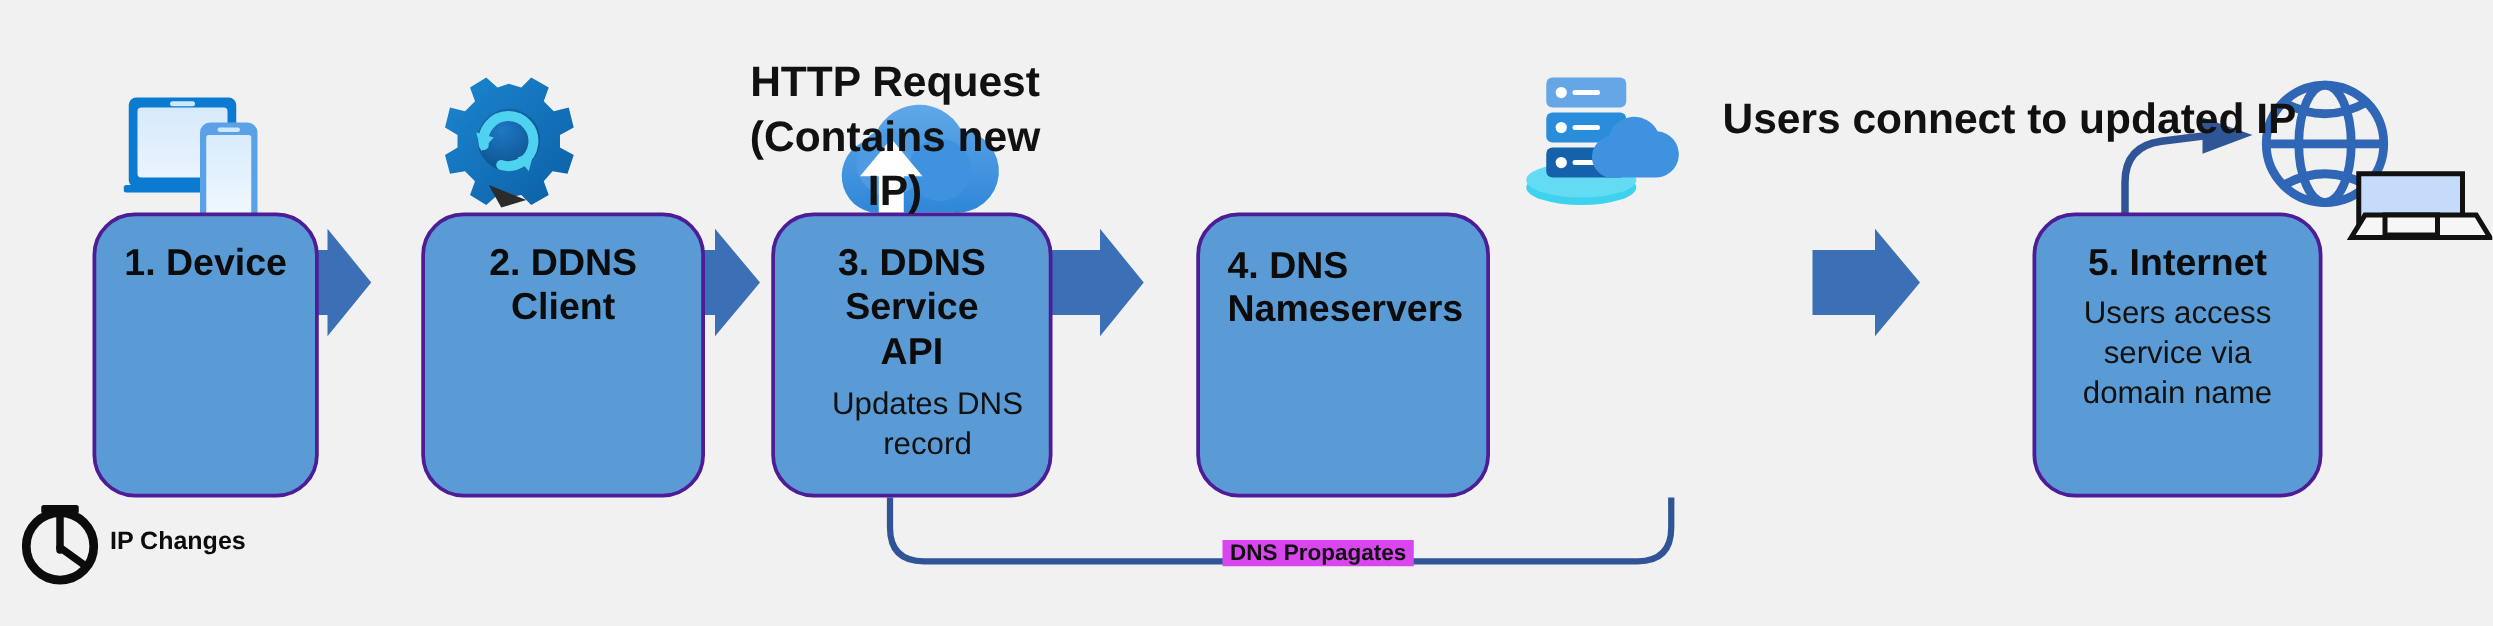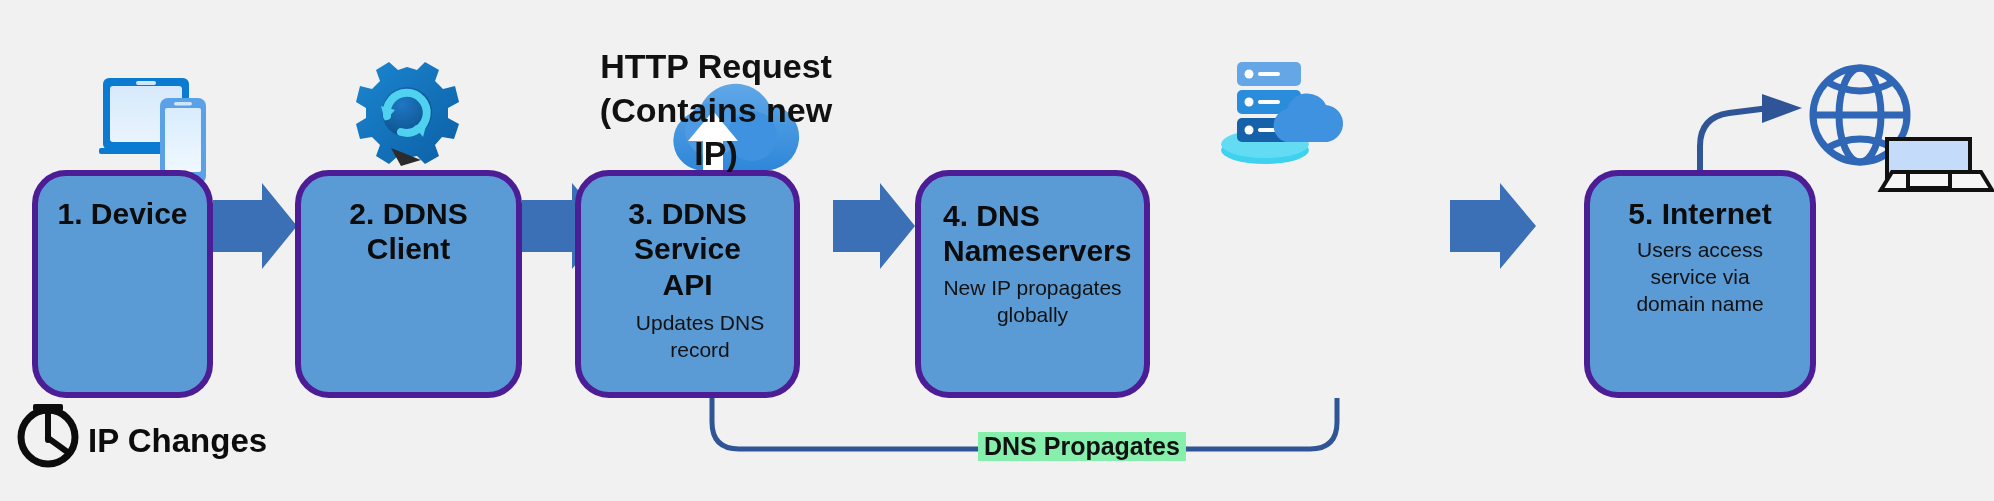--- a/index.html
+++ b/index.html
@@ -24,44 +24,45 @@
   .svg-layer {
     position: absolute;
     left: 0; top: 0;
     width: 1994px;
     height: 501px;
   }
   .node-box {
     position: absolute;
     box-sizing: border-box;
     background: #5b9bd5;
-    border: 6px solid #4c1d95;
+    border: 3px solid #4c1d95;
     border-radius: 34px;
     display: flex;
     flex-direction: column;
     align-items: center;
     padding-top: 20px;
     z-index: 5;
+    margin-left: 42px;
   }
   .node-title {
     font-weight: bold;
     font-size: 30px;
     color: #0c0c0c;
     line-height: 1.18;
     text-align: center;
     width: 100%;
     padding: 0 10px;
     box-sizing: border-box;
   }
   .node-title.left-al {
     text-align: left;
     padding-left: 22px;
   }
   .node-desc {
-    font-size: 21px;
+    font-size: 25px;
     color: #111111;
     line-height: 1.28;
     text-align: center;
     width: 100%;
     padding: 0 10px;
     box-sizing: border-box;
     margin-top: 2px;
   }
   .annot {
     position: absolute;
@@ -69,33 +70,33 @@
     font-size: 34px;
     color: #111111;
     line-height: 1.28;
     white-space: nowrap;
     z-index: 8;
   }
   .annot.centered { text-align: center; }
   .ip-changes-label {
     position: absolute;
     font-weight: bold;
-    font-size: 33px;
+    font-size: 20px;
     color: #0c0c0c;
     white-space: nowrap;
     z-index: 8;
   }
   .propagates-label {
     position: absolute;
     font-weight: bold;
-    font-size: 25px;
+    font-size: 18px;
     color: #111111;
     white-space: nowrap;
     z-index: 9;
-    background: #86efac;
+    background: #d946ef;
     padding: 0 6px;
   }
 </style>
 </head>
 <body>
 
 <div id="stage">
 
   <svg class="svg-layer" viewBox="0 0 1994 501" xmlns="http://www.w3.org/2000/svg">
     <defs>
@@ -236,32 +237,31 @@
 
   <div class="node-box" style="left:575px; top:170px; width:225px; height:228px;">
     <div class="node-title" style="white-space:pre-line;">3. DDNS Service
 API</div>
     <div class="node-desc" style="white-space:pre-line; margin-top:8px;padding-left:35px;">Updates DNS record</div>
   </div>
 
   <div class="node-box" style="left:915px; top:170px; width:235px; height:228px; padding-top:22px;">
     <div class="node-title left-al" style="white-space:pre-line;">4. DNS
 Nameservers</div>
-    <div class="node-desc" style="white-space:pre-line; margin-top:6px;">New IP propagates
-globally</div>
   </div>
 
   <div class="node-box" style="left:1584px; top:170px; width:232px; height:228px;">
     <div class="node-title" style="white-space:pre-line;">5. Internet</div>
     <div class="node-desc" style="white-space:pre-line; margin-top:6px;">Users access
 service via
 domain name</div>
   </div>
 
   <div class="annot centered" style="left:596px; top:45px; width:240px; white-space:pre-line;">HTTP Request
 (Contains new IP)</div>
 
+  <div class="annot" style="left:1378px; top:74px;">Users connect to updated IP</div>
 
   <div class="ip-changes-label" style="left:88px; top:422px;">IP Changes</div>
 
   <div class="propagates-label" style="left:978px; top:432px;">DNS Propagates</div>
 
 </div>
 
 </body></html>

